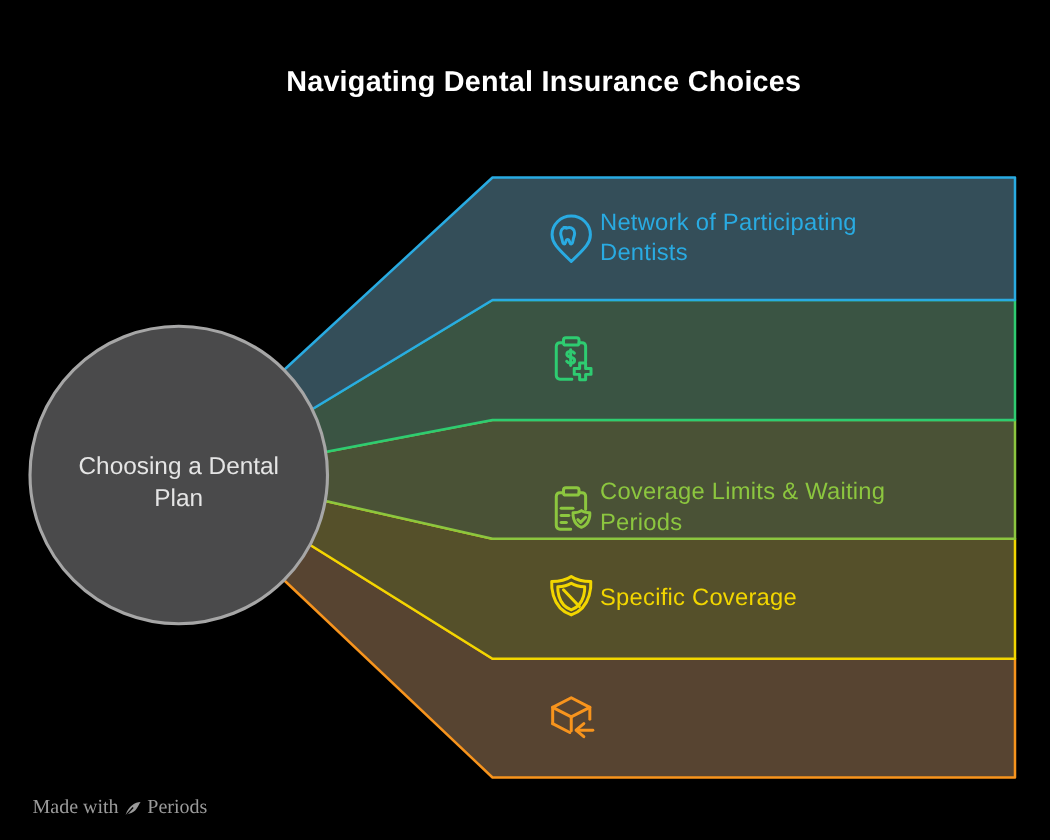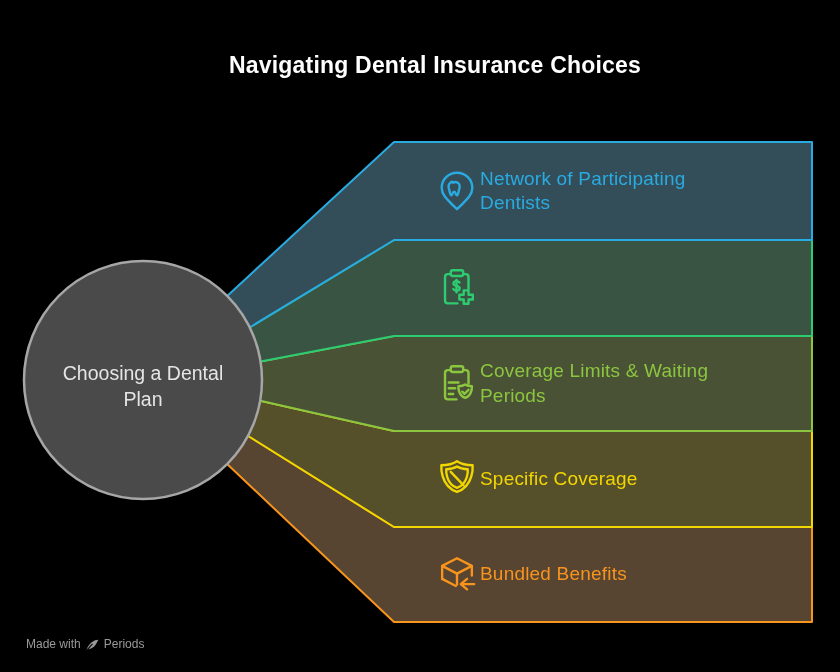--- a/index.html
+++ b/index.html
@@ -19,21 +19,21 @@
   }
   .row{
     position:absolute;left:414px;width:398px;display:flex;align-items:center;
   }
   .row .icon{flex:0 0 auto;margin-left:20px;display:block;}
   .row .label{
     font-size:19px;line-height:24.5px;font-weight:500;max-width:244px;letter-spacing:.2px;
   }
   .watermark{
     position:absolute;left:26px;top:637px;display:flex;align-items:center;gap:5px;
-    color:#9a9a9a;font-size:12px;
+    color:#9a9a9a;font-size:16px;font-family:Liberation Serif, serif;
   }
   .watermark svg{display:block;}
 </style>
 </head>
 <body style="background: rgb(0, 0, 0);">
 
 <div class="stage">
 
   <svg class="diagram" width="840" height="672" viewBox="0 0 840 672">
 
@@ -61,21 +61,21 @@
     <svg class="icon" width="46" height="46" viewBox="0 0 48 48" fill="none" stroke="currentColor" stroke-width="2.5" stroke-linecap="round" stroke-linejoin="round">
       <path d="M17.5 9.5h-3a3 3 0 0 0-3 3V37a3 3 0 0 0 3 3h10"></path>
       <path d="M30.5 9.5h2.5a3 3 0 0 1 3 3V25"></path>
       <rect x="17.5" y="5.5" width="13" height="6" rx="2"></rect>
       <path d="M23.5 15.5v13"></path>
       <path d="M26.6 18.3c-.6-.9-1.7-1.5-3.1-1.5-1.9 0-3.2.9-3.2 2.4 0 3.4 6.5 1.7 6.5 5 0 1.6-1.4 2.5-3.3 2.5-1.5 0-2.7-.6-3.3-1.6"></path>
       <path d="M31 26.5h5V31h4.5v5H36v4.5h-5V36h-4.5v-5H31z"></path>
     </svg>
   </div>
 
-  <div class="row" style="top: 336px; height: 95px; color: rgb(140, 198, 63);">
+  <div class="row" style="top: 336px; height: 95px; color: rgb(140, 198, 63); align-items: flex-end;">
     <svg class="icon" width="46" height="46" viewBox="0 0 48 48" fill="none" stroke="currentColor" stroke-width="2.5" stroke-linecap="round" stroke-linejoin="round">
       <path d="M17.5 9.5h-3a3 3 0 0 0-3 3V37a3 3 0 0 0 3 3h9"></path>
       <path d="M30.5 9.5h2.5a3 3 0 0 1 3 3V23.5"></path>
       <rect x="17.5" y="5.5" width="13" height="6" rx="2"></rect>
       <path d="M15.5 22.5h10"></path>
       <path d="M15.5 28.5h6.5"></path>
       <path d="M15.5 34.5h4.5"></path>
       <path d="M32.5 24.5c2.2 1.6 4.8 1.8 7 1.8 0 0 .8 9.5-7 12.2-7.8-2.7-7-12.2-7-12.2 2.2 0 4.8-.2 7-1.8z"></path>
       <path d="M29.5 32l2.3 2.3 4.2-4.2"></path>
     </svg>
@@ -94,21 +94,20 @@
   <div class="row" style="top: 527px; height: 95px; color: rgb(247, 148, 29);">
     <svg class="icon" width="46" height="46" viewBox="0 0 48 48" fill="none" stroke="currentColor" stroke-width="2.5" stroke-linecap="round" stroke-linejoin="round">
       <path d="M24 6.5 39.5 14.5 24 22.5 8.5 14.5z"></path>
       <path d="M8.5 14.5v13.6"></path>
       <path d="M8.5 28.1l14.3 7.4"></path>
       <path d="M24 22.5V34"></path>
       <path d="M39.5 14.5v10"></path>
       <path d="M42 33.5H28.5"></path>
       <path d="M34.5 28 28 33.5l6.5 5.5"></path>
     </svg>
-    <div class="label">Bundled Benefits</div>
   </div>
 
   <div class="watermark" style="color: rgb(154, 154, 154);">
     <span>Made with</span>
     <svg width="13" height="13" viewBox="0 0 12 12">
       <path d="M0.5 11 C2.5 4.5 7.5 1.5 11.5 1.5 C9.5 4.5 8.5 9 2.8 10.2 Z" fill="#9a9a9a"></path>
       <path d="M1 11 L6 5.5" stroke="#000" stroke-width="1" fill="none"></path>
     </svg>
     <span>Periods</span>
   </div>

